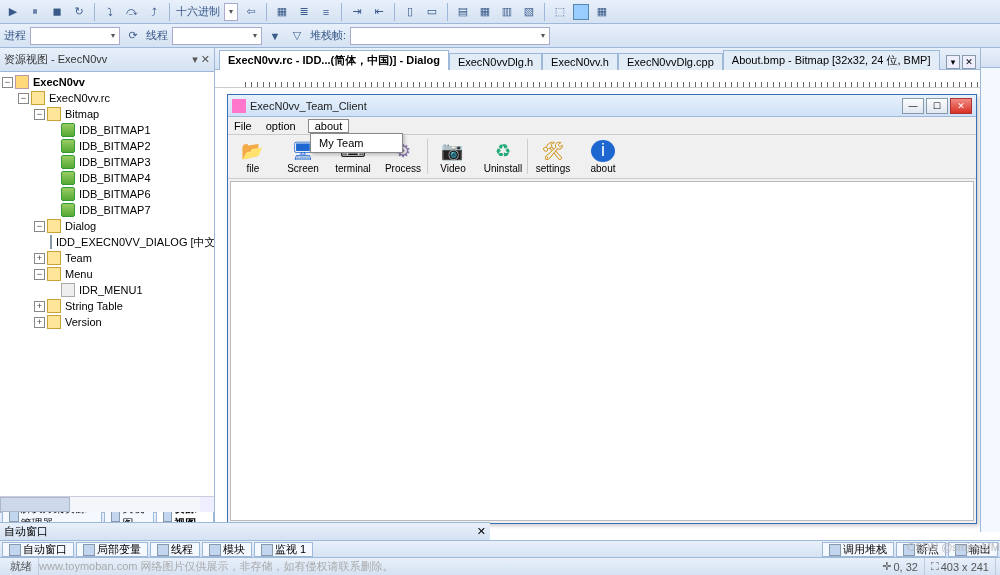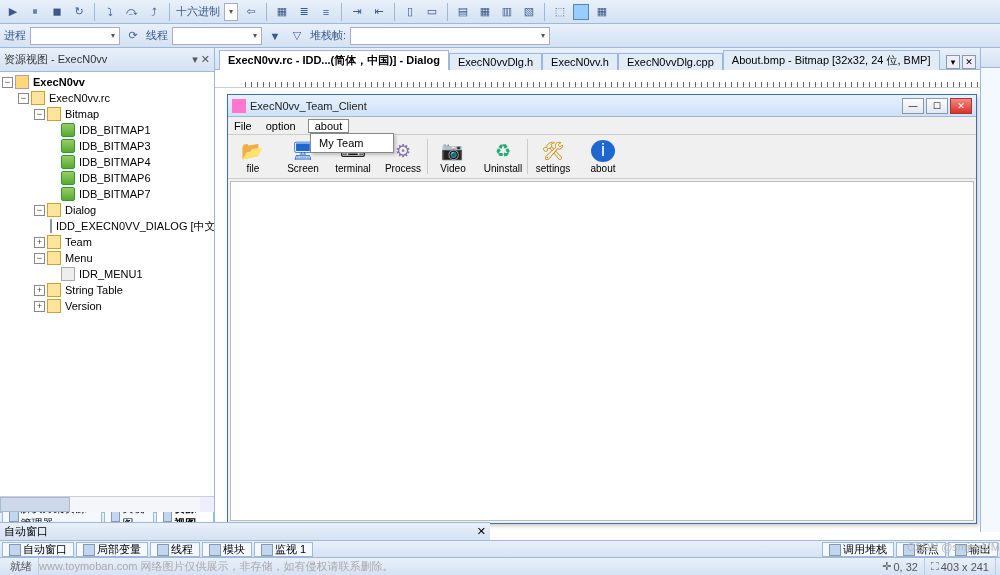--- a/index.html
+++ b/index.html
@@ -69,21 +69,21 @@
 .dlg-menu { height: 18px; background: #f0f0f0; border-bottom: 1px solid #ccc; display: flex; align-items: center; padding: 0 4px; gap: 10px; }
 .dlg-menu .mitem { padding: 0 2px; }
 .dlg-menu .mitem.boxed { border: 1px solid #888; padding: 0 6px; background: #fff; }
 .dlg-toolbar { height: 44px; background: #f0f0f0; border-bottom: 1px solid #ccc; display: flex; position: relative; }
 .tb-btn { width: 50px; display: flex; flex-direction: column; align-items: center; justify-content: center; gap: 1px; position: relative; }
 .tb-btn .big-ico { width: 24px; height: 22px; display: flex; align-items: center; justify-content: center; font-size: 18px; }
 .tb-btn .tlabel { font-size: 10px; }
 .tb-btn .sep-after { position: absolute; right: 0; top: 4px; bottom: 4px; width: 1px; background: #ccc; }
 
 
-.menu-drop { position: absolute; left: 82px; top: -2px; width: 84px; background: #fff; border: 1px solid #888; box-shadow: 2px 2px 3px rgba(0,0,0,.2); z-index: 5; }
+.menu-drop { position: absolute; left: 82px; top: -2px; width: 93px; background: #fff; border: 1px solid #888; box-shadow: 2px 2px 3px rgba(0,0,0,.2); z-index: 5; }
 .menu-drop .mrow { padding: 3px 8px; }
 
 
 .dlg-list { flex: 1; background: #fff; margin: 2px; border: 1px solid #bbb; display: flex; flex-direction: column; }
 .lv-head { display: flex; height: 18px; background: linear-gradient(#fdfdfd,#e8e8e8); border-bottom: 1px solid #ccc; }
 .lv-head .col { border-right: 1px solid #ccc; padding: 0 6px; display: flex; align-items: center; }
 .lv-body { flex: 1; background: #fff; }
 .dlg-status { height: 20px; background: #f0f0f0; border-top: 1px solid #ccc; display: flex; align-items: center; padding: 0 8px; }
 .dlg-status .statright { margin-left: 300px; }
 
@@ -189,20 +189,25 @@
                     <span class="nodelabel">Bitmap</span>
                   <ul>
                     <li>
                         <span class="noexp"></span>
                         <span class="ico ico-bmp"></span>
                         <span class="nodelabel">IDB_BITMAP1</span>
                       </li>
                     <li>
                         <span class="noexp"></span>
                         <span class="ico ico-bmp"></span>
+                        <span class="nodelabel">IDB_BITMAP2</span>
+                      </li>
+                    <li>
+                        <span class="noexp"></span>
+                        <span class="ico ico-bmp"></span>
                         <span class="nodelabel">IDB_BITMAP3</span>
                       </li>
                     <li>
                         <span class="noexp"></span>
                         <span class="ico ico-bmp"></span>
                         <span class="nodelabel">IDB_BITMAP4</span>
                       </li>
                     <li>
                         <span class="noexp"></span>
                         <span class="ico ico-bmp"></span>

